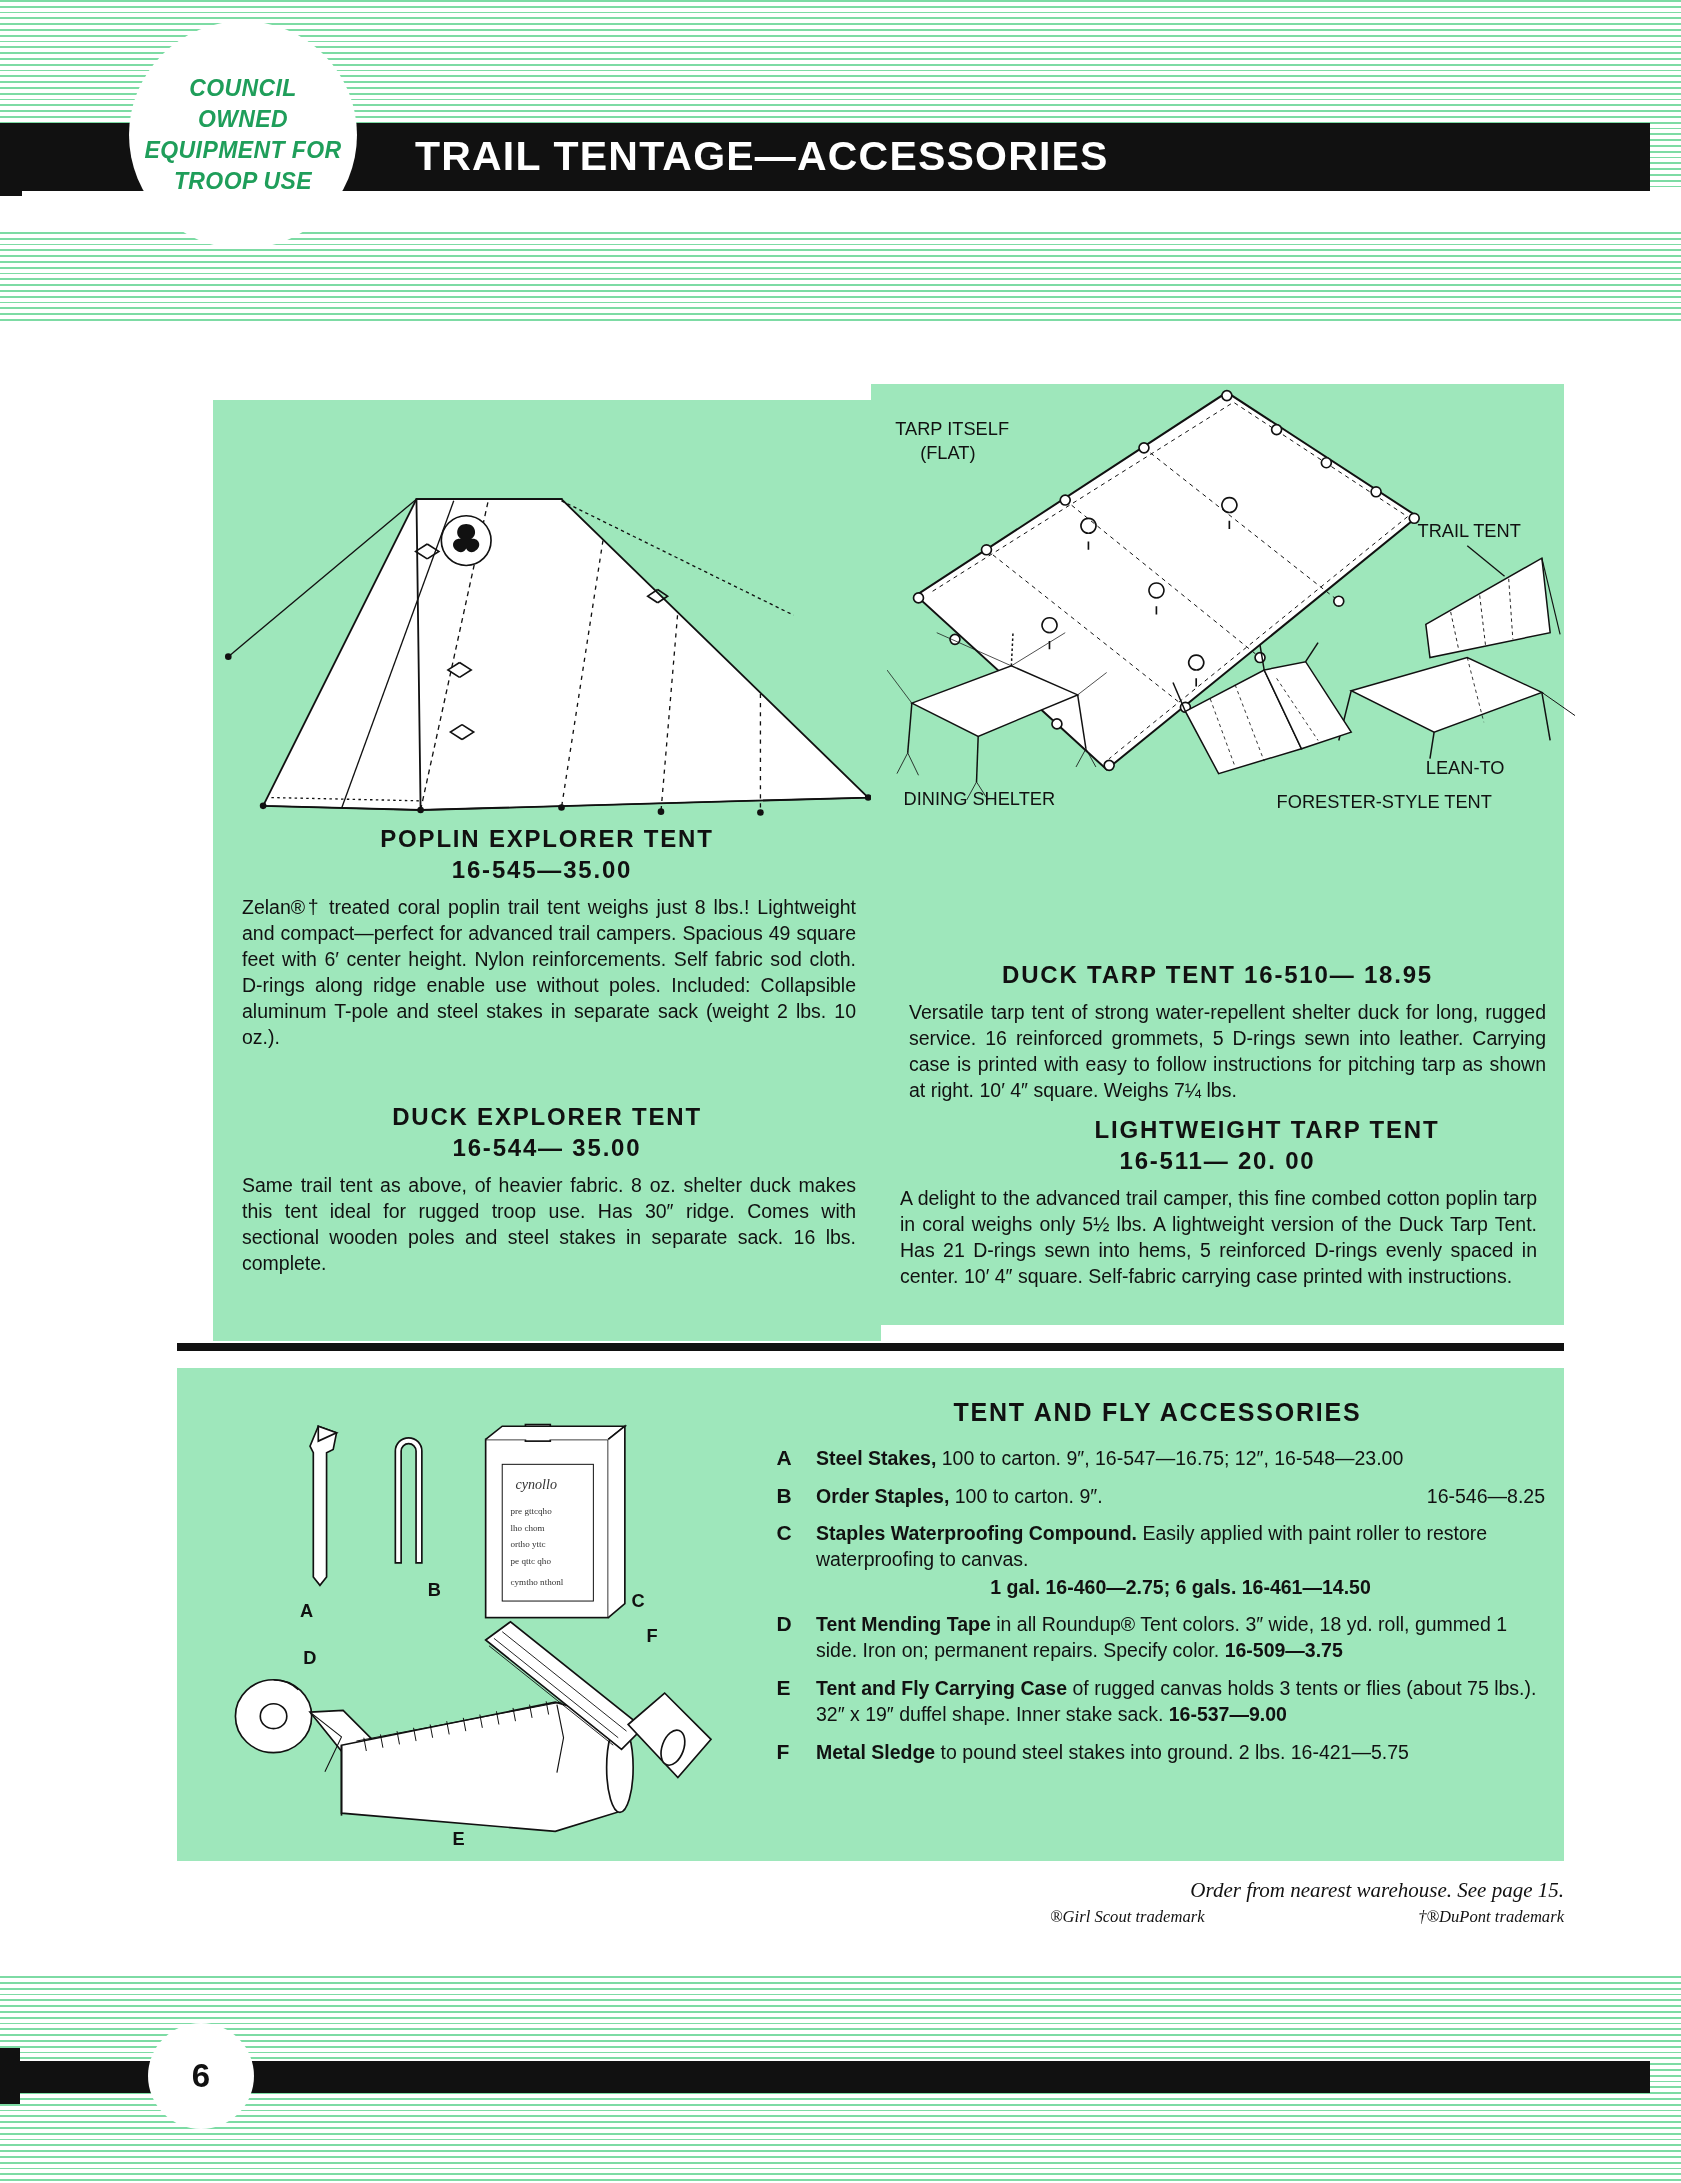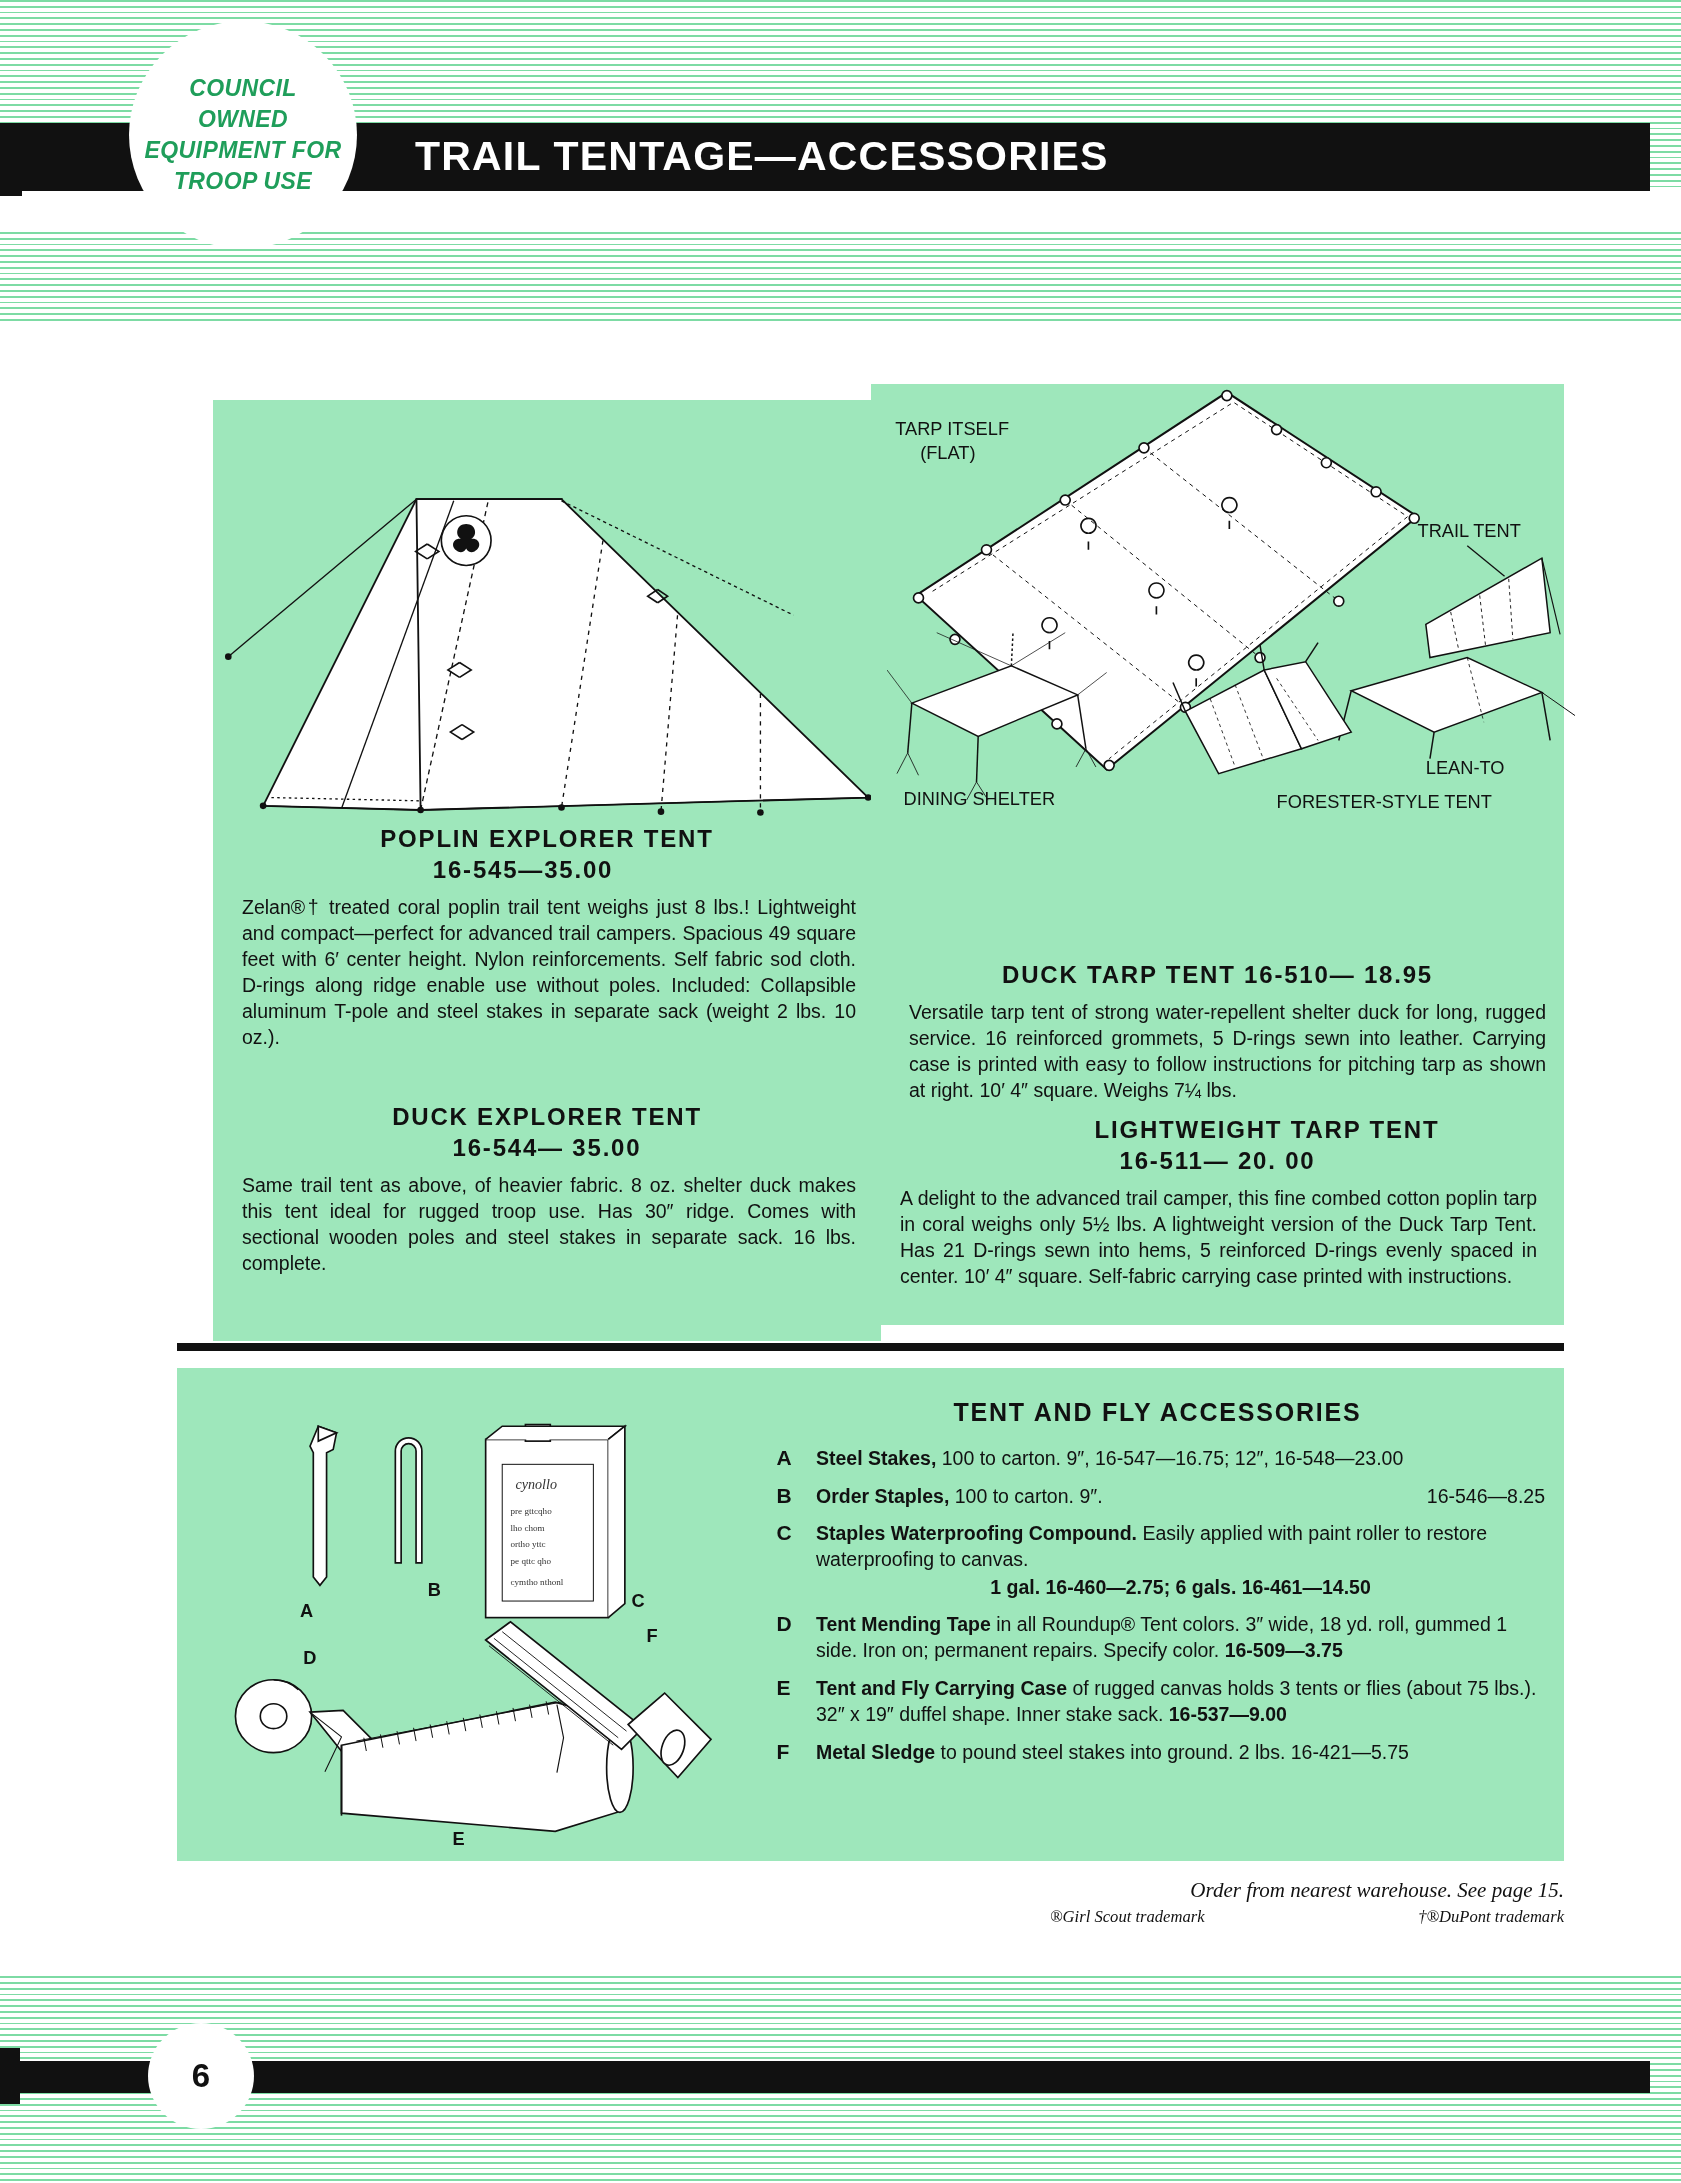--- a/index.html
+++ b/index.html
@@ -279,21 +279,21 @@
         <g stroke="#111" stroke-width="2" fill="none">
           <path d="M258,182 l-14,-9 l14,-9 M258,182 l14,-9 l-14,-9"></path>
           <path d="M297,325 l-14,-9 l14,-9 M297,325 l14,-9 l-14,-9"></path>
           <path d="M300,400 l-14,-9 l14,-9 M300,400 l14,-9 l-14,-9"></path>
           <path d="M536,235 l-12,-8 l12,-8 M536,235 l12,-8 l-12,-8"></path>
         </g>
       </svg>
     </div>
 
     <div style="position:absolute;left:0;top:423px;width:668px;" class="prod-title">POPLIN EXPLORER TENT</div>
-    <div style="position:absolute;left:0;top:454px;width:620px;" class="prod-title">16-545—35.00</div>
+    <div style="position:absolute;left:0;top:454px;width:620px;padding-left:19px;" class="prod-title">16-545—35.00</div>
 
     <div style="position:absolute;left:29px;top:494px;width:614px;" class="body-text">Zelan®† treated coral poplin trail tent weighs just 8 lbs.! Lightweight and compact—perfect for advanced trail campers. Spacious 49 square feet with 6′ center height. Nylon reinforcements. Self fabric sod cloth. D-rings along ridge enable use without poles. Included: Collapsible aluminum T-pole and steel stakes in separate sack (weight 2 lbs. 10 oz.).</div>
 
     <div style="position:absolute;left:0;top:701px;width:668px;" class="prod-title">DUCK EXPLORER TENT</div>
     <div style="position:absolute;left:0;top:732px;width:668px;" class="prod-title">16-544— 35.00</div>
 
     <div style="position:absolute;left:29px;top:772px;width:614px;" class="body-text">Same trail tent as above, of heavier fabric. 8 oz. shelter duck makes this tent ideal for rugged troop use. Has 30″ ridge. Comes with sectional wooden poles and steel stakes in separate sack. 16 lbs. complete.</div>
   </div>
 
   <div class="panel panel-right">

